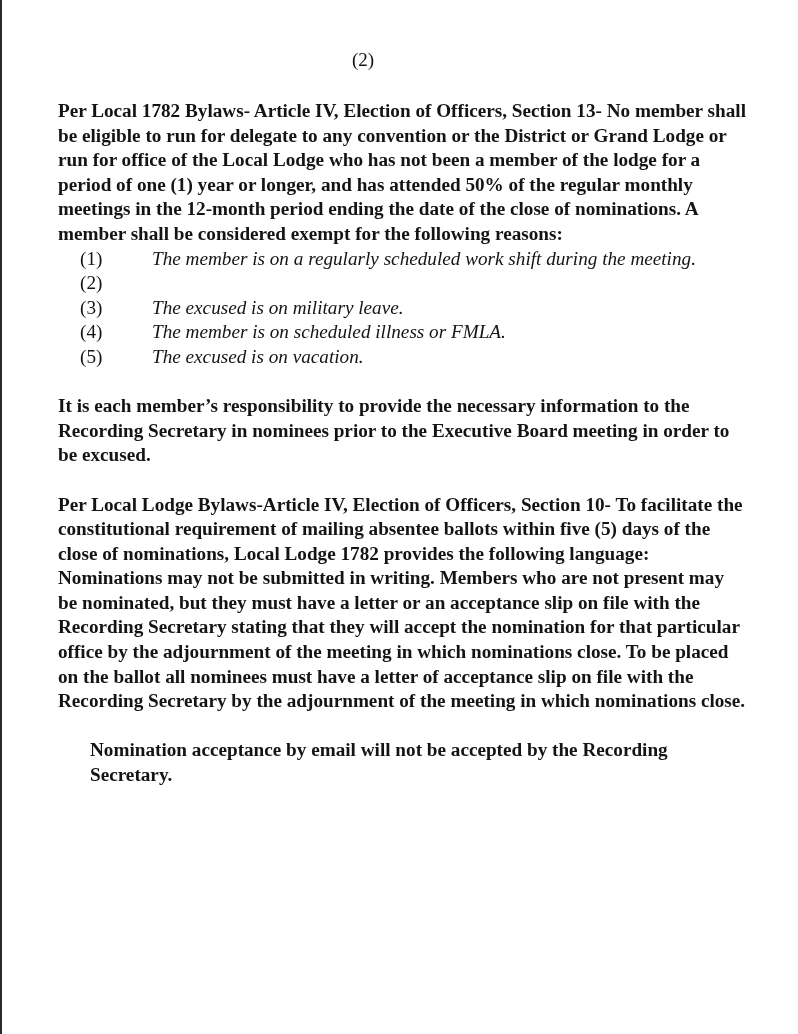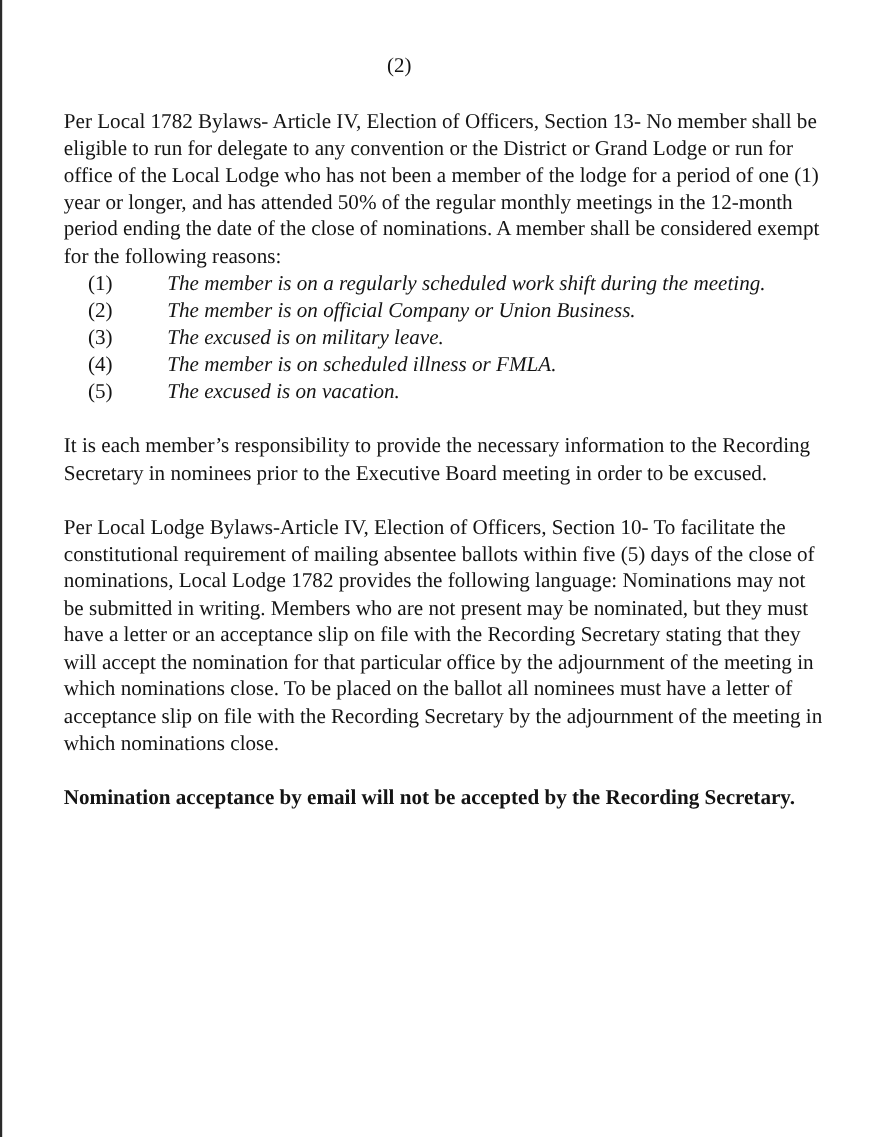--- a/index.html
+++ b/index.html
@@ -35,20 +35,21 @@
     .content {
       position: absolute;
       left: 58px;
       top: 99px;
       width: 690px;
       font-size: 19.2px;
       line-height: 24.6px;
     }
     .para {
       margin: 0;
+      font-weight: bold;
     }
     .gap {
       height: 24.6px;
     }
     .reasons {
       list-style: none;
       margin: 0;
       padding: 0;
     }
     .reason {
@@ -61,40 +62,40 @@
       box-sizing: border-box;
       flex: 0 0 94px;
     }
     .reason-text {
       flex: 1 1 auto;
       width: 560px;
       font-style: italic;
     }
     .bold {
       font-weight: bold;
+      margin-left: 32px;
     }
   </style>
 </head>
 <body>
 
 <div class="left-rule"></div>
 
 <div class="page-number">(2)</div>
 
 <div class="content">
   <p class="para">Per Local 1782 Bylaws- Article IV, Election of Officers, Section 13- No member shall be eligible to run for delegate to any convention or the District or Grand Lodge or run for office of the Local Lodge who has not been a member of the lodge for a period of one (1) year or longer, and has attended 50% of the regular monthly meetings in the 12-month period ending the date of the close of nominations. A member shall be considered exempt for the following reasons:</p>
 
   <ul class="reasons">
     <li class="reason">
       <span class="reason-num">(1)</span>
       <span class="reason-text">The member is on a regularly scheduled work shift during the meeting.</span>
     </li>
     <li class="reason">
       <span class="reason-num">(2)</span>
-      <span class="reason-text">The member is on official Company or Union Business.</span>
     </li>
     <li class="reason">
       <span class="reason-num">(3)</span>
       <span class="reason-text">The excused is on military leave.</span>
     </li>
     <li class="reason">
       <span class="reason-num">(4)</span>
       <span class="reason-text">The member is on scheduled illness or FMLA.</span>
     </li>
     <li class="reason">

